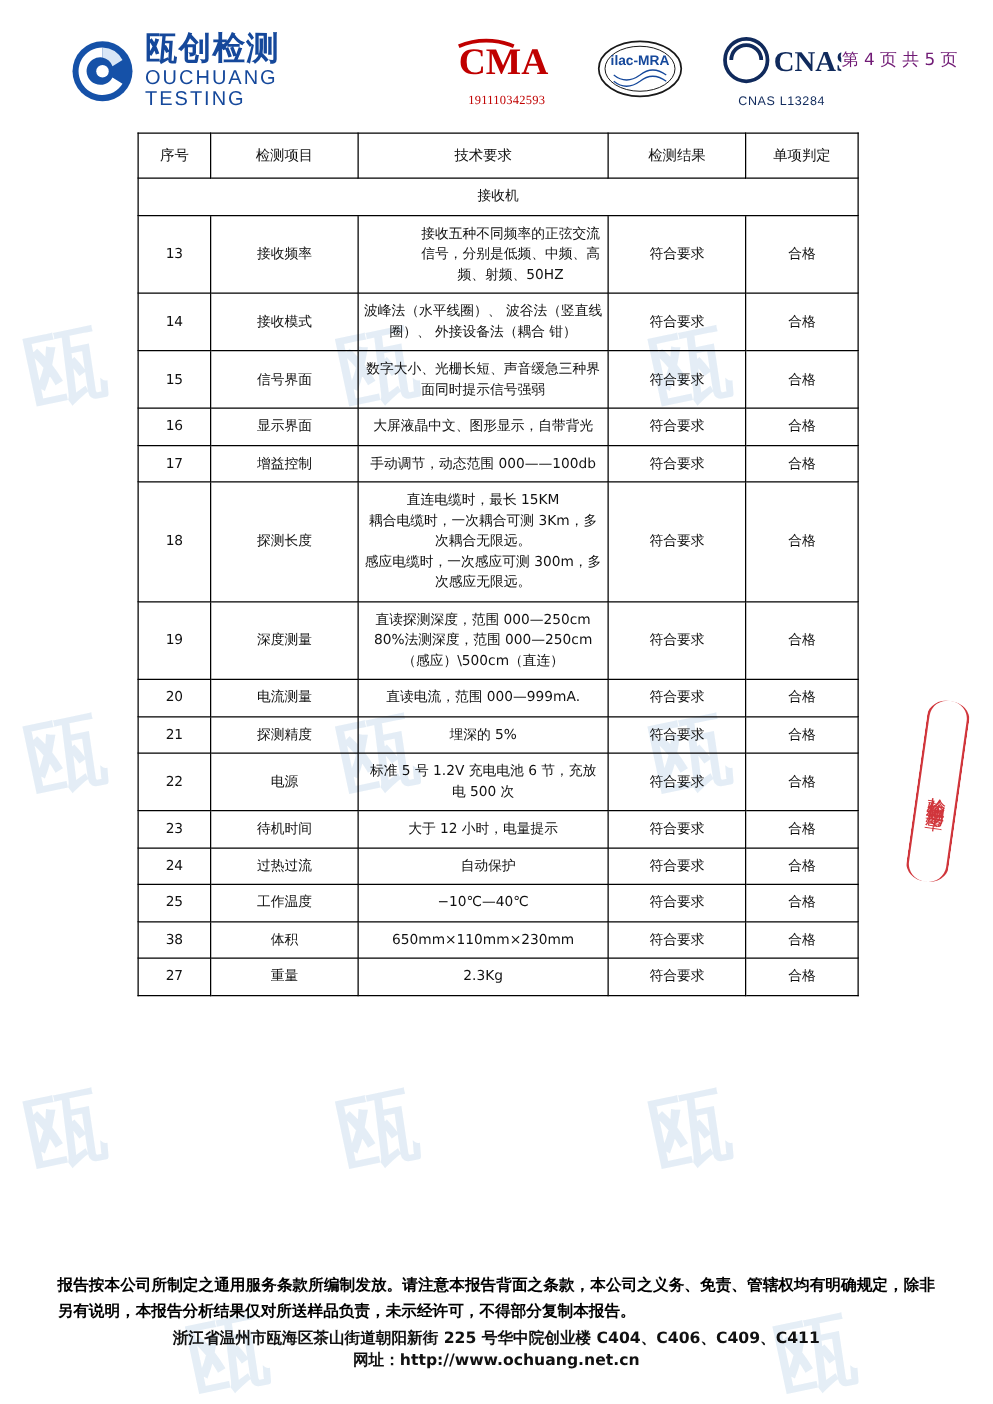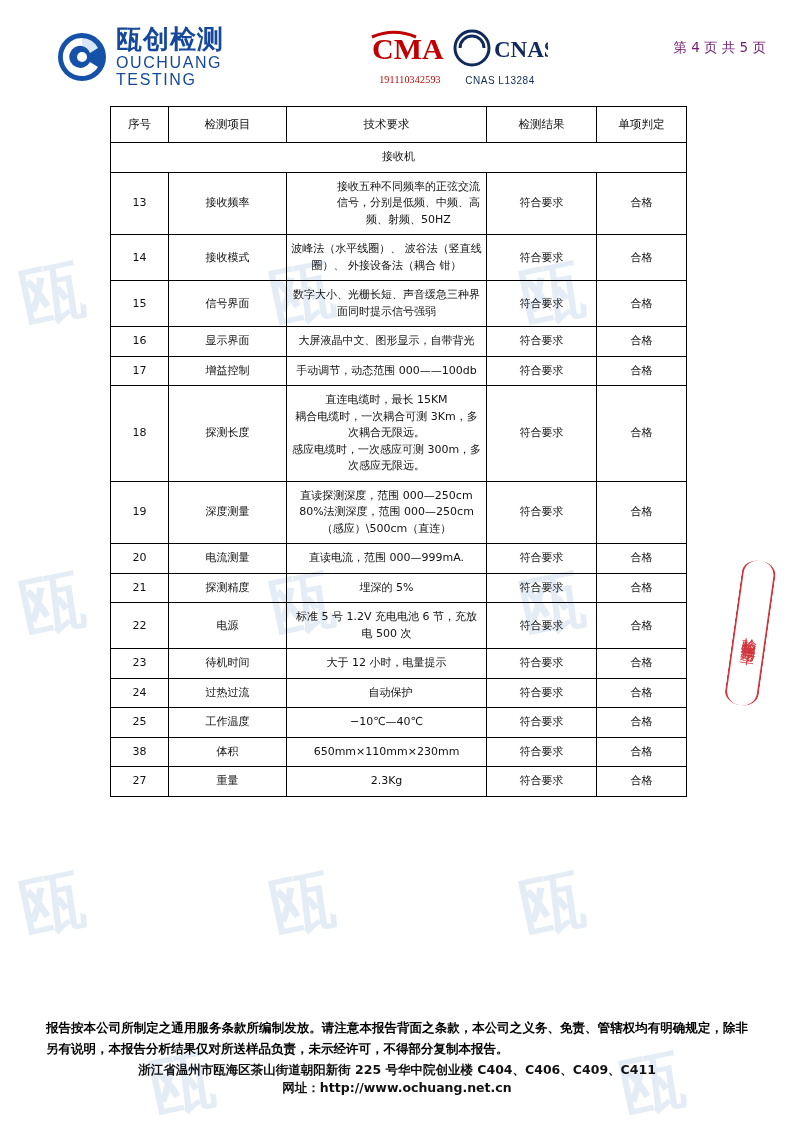--- a/index.html
+++ b/index.html
@@ -62,20 +62,21 @@
     font-size: 16px;
     color: #15489b;
     letter-spacing: 1.6px;
     font-family: Liberation Sans, sans-serif;
     margin-top: 2px;
   }
 
   .marks {
     display: flex;
     align-items: center;
+    gap: 28px;
     margin-left: 62px;
   }
   .mark { text-align: center; }
   .cma-wrap { position: relative; }
   .cma-code {
     font-family: Liberation Serif, serif;
     font-size: 10px;
     color: #c00000;
     letter-spacing: .2px;
     margin-top: 1px;
@@ -228,20 +229,29 @@
   <div class="marks">
 
     <div class="mark cma-wrap">
       <svg width="84" height="40" viewBox="0 0 84 40">
         <text x="4" y="30" font-family="Liberation Serif, serif" font-size="30" font-weight="bold" fill="#c00000">CMA</text>
         <path d="M4 8 C18 2 34 2 48 8" stroke="#c00000" stroke-width="3" fill="none"></path>
       </svg>
       <div class="cma-code">191110342593</div>
     </div>
 
+    <div class="mark">
+      <svg width="74" height="50" viewBox="0 0 74 50">
+        <ellipse cx="37" cy="25" rx="33" ry="22" fill="none" stroke="#1a1a1a" stroke-width="1.4"></ellipse>
+        <ellipse cx="37" cy="25" rx="28" ry="18" fill="none" stroke="#1a1a1a" stroke-width=".8"></ellipse>
+        <text x="37" y="22" text-anchor="middle" font-family="Liberation Sans, sans-serif" font-size="11" font-weight="bold" fill="#15489b">ilac-MRA</text>
+        <path d="M16 30 q10 8 21 0 q10 -8 21 0" stroke="#15489b" stroke-width="1" fill="none"></path>
+        <path d="M16 35 q10 8 21 0 q10 -8 21 0" stroke="#15489b" stroke-width="1" fill="none"></path>
+      </svg>
+    </div>
 
     <div class="mark">
       <svg width="96" height="42" viewBox="0 0 96 42">
         <circle cx="20" cy="20" r="17" fill="none" stroke="#102a5c" stroke-width="3"></circle>
         <path d="M8 20 a12 12 0 0 1 24 0" fill="none" stroke="#102a5c" stroke-width="3"></path>
         <text x="42" y="29" font-family="Liberation Serif, serif" font-size="23" font-weight="bold" fill="#102a5c">CNAS</text>
       </svg>
       <div class="cnas-sub">CNAS L13284</div>
     </div>
 

